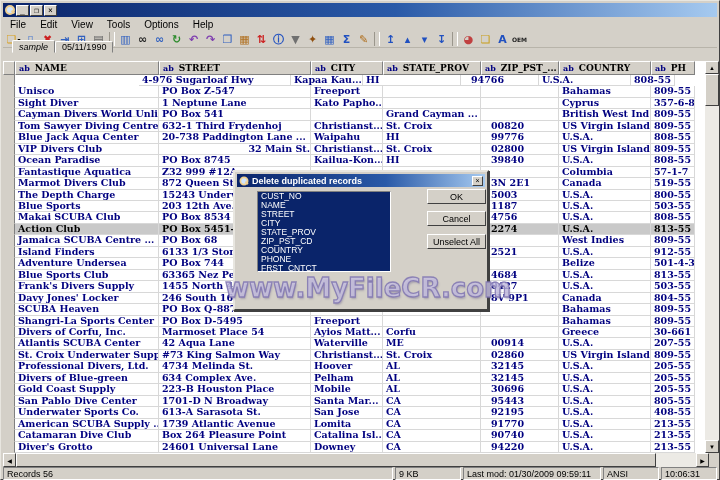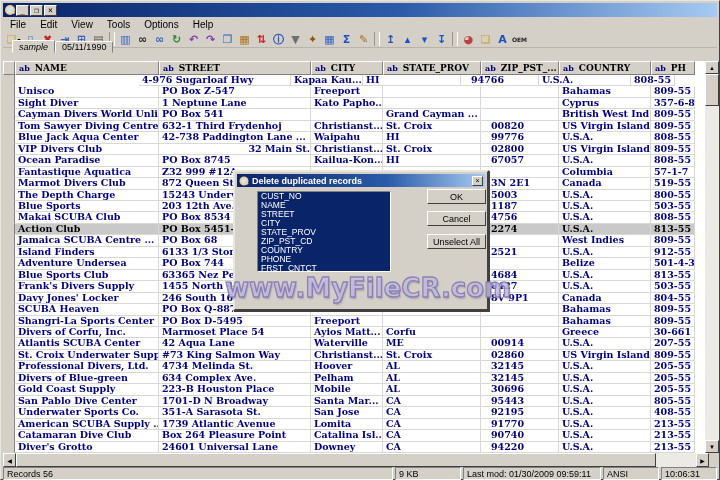--- a/index.html
+++ b/index.html
@@ -240,21 +240,21 @@
           <div class="gc" style="width: 152px;">632-1 Third Frydenhoj</div>
           <div class="gc" style="width: 72px;">Christianst...</div>
           <div class="gc" style="width: 98px;">St. Croix</div>
           <div class="gc c-zip" style="width: 78px;">00820</div>
           <div class="gc" style="width: 92px;">US Virgin Island...</div>
           <div class="gc" style="width: 44px;">809-55</div>
         </div>
         <div class="grow">
           <div class="gmark" style="width: 12px;"></div>
           <div class="gc" style="width: 144px;">Blue Jack Aqua Center</div>
-          <div class="gc" style="width: 152px;">42-738 Paddington Lane  ...</div>
+          <div class="gc" style="width: 152px;">20-738 Paddington Lane  ...</div>
           <div class="gc" style="width: 72px;">Waipahu</div>
           <div class="gc" style="width: 98px;">HI</div>
           <div class="gc c-zip" style="width: 78px;">99776</div>
           <div class="gc" style="width: 92px;">U.S.A.</div>
           <div class="gc" style="width: 44px;">808-55</div>
         </div>
         <div class="grow">
           <div class="gmark" style="width: 12px;"></div>
           <div class="gc" style="width: 144px;">VIP Divers Club</div>
           <div class="gc" style="width: 152px; text-align: right;">32 Main St.</div>
@@ -263,21 +263,21 @@
           <div class="gc c-zip" style="width: 78px;">02800</div>
           <div class="gc" style="width: 92px;">US Virgin Island...</div>
           <div class="gc" style="width: 44px;">809-55</div>
         </div>
         <div class="grow">
           <div class="gmark" style="width: 12px;"></div>
           <div class="gc" style="width: 144px;">Ocean Paradise</div>
           <div class="gc" style="width: 152px;">PO Box 8745</div>
           <div class="gc" style="width: 72px;">Kailua-Kon...</div>
           <div class="gc" style="width: 98px;">HI</div>
-          <div class="gc c-zip" style="width: 78px;">67057</div>
+          <div class="gc c-zip" style="width: 78px;">39840</div>
           <div class="gc" style="width: 92px;">U.S.A.</div>
           <div class="gc" style="width: 44px;">808-55</div>
         </div>
         <div class="grow">
           <div class="gmark" style="width: 12px;"></div>
           <div class="gc" style="width: 144px;">Fantastique Aquatica</div>
           <div class="gc" style="width: 152px;">Z32 999 #12A-...</div>
           <div class="gc" style="width: 72px;"></div>
           <div class="gc" style="width: 98px;"></div>
           <div class="gc c-zip" style="width: 78px;"></div>
@@ -480,21 +480,21 @@
           <div class="gc" style="width: 152px;">1701-D N Broadway</div>
           <div class="gc" style="width: 72px;">Santa Mar...</div>
           <div class="gc" style="width: 98px;">CA</div>
           <div class="gc c-zip" style="width: 78px;">95443</div>
           <div class="gc" style="width: 92px;">U.S.A.</div>
           <div class="gc" style="width: 44px;">805-55</div>
         </div>
         <div class="grow">
           <div class="gmark" style="width: 12px;"></div>
           <div class="gc" style="width: 144px;">Underwater Sports Co.</div>
-          <div class="gc" style="width: 152px;">351-A Sarasota St.</div>
+          <div class="gc" style="width: 152px;">613-A Sarasota St.</div>
           <div class="gc" style="width: 72px;">San Jose</div>
           <div class="gc" style="width: 98px;">CA</div>
           <div class="gc c-zip" style="width: 78px;">92195</div>
           <div class="gc" style="width: 92px;">U.S.A.</div>
           <div class="gc" style="width: 44px;">408-55</div>
         </div>
         <div class="grow">
           <div class="gmark" style="width: 12px;"></div>
           <div class="gc" style="width: 144px;">American SCUBA Supply  ...</div>
           <div class="gc" style="width: 152px;">1739 Atlantic Avenue</div>

